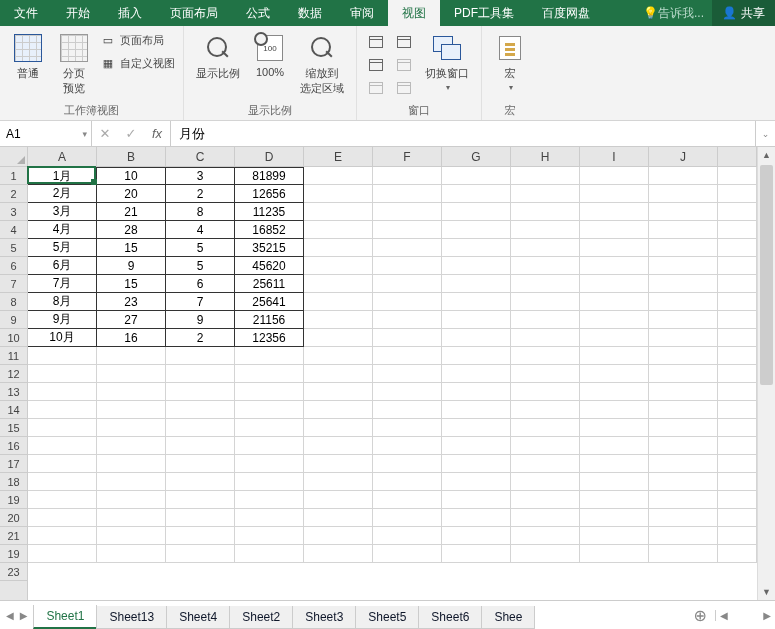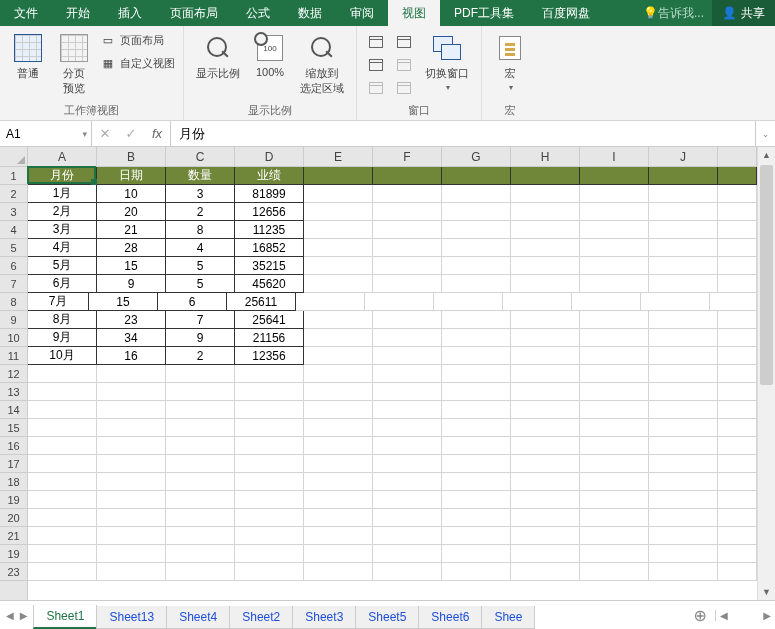--- a/index.html
+++ b/index.html
@@ -75,21 +75,21 @@
 
 
 .selection { position: absolute; border: 2px solid #217346; pointer-events: none; }
 .selection::after { content: ""; position: absolute; right: -3px; bottom: -3px; width: 6px; height: 6px; background: #217346; }
 
 
 .sheet-bar { height: 29px; background: #fff; border-top: 1px solid #ccc; display: flex; align-items: center; }
 .sheet-nav { display: flex; padding: 0 6px; gap: 6px; color: #888; }
 .sheet-nav span { cursor: pointer; font-size: 10px; }
 .sheet-tabs { display: flex; align-items: flex-end; height: 100%; overflow: hidden; flex: 1; }
-.sheet-tab { padding: 4px 12px; border: 1px solid #ccc; border-top: none; background: #f0f0f0; font-size: 12px; color: #1d4ed8; cursor: pointer; margin-right: -1px; white-space: nowrap; }
+.sheet-tab { padding: 4px 12px; border: 1px solid #ccc; border-top: none; background: #f0f0f0; font-size: 12px; color: #0f172a; cursor: pointer; margin-right: -1px; white-space: nowrap; }
 .sheet-tab.active { background: #fff; border-bottom: 2px solid #217346; color: #217346; }
 .sheet-add { padding: 0 8px; color: #888; font-size: 16px; cursor: pointer; }
 .hscroll-mini { width: 60px; display: flex; justify-content: space-between; padding: 0 4px; color: #888; font-size: 10px; border-left: 1px solid #ccc; }
 </style>
 </head>
 <body>
 
 <div class="menubar">
   <div id="menu-tabs" style="display: contents;"><div class="tab">文件</div><div class="tab">开始</div><div class="tab">插入</div><div class="tab">页面布局</div><div class="tab">公式</div><div class="tab">数据</div><div class="tab">审阅</div><div class="tab active">视图</div><div class="tab">PDF工具集</div><div class="tab">百度网盘</div></div>
   <div class="spacer"></div>
@@ -263,33 +263,20 @@
       <div class="row-h">16</div>
       <div class="row-h">17</div>
       <div class="row-h">18</div>
       <div class="row-h">19</div>
       <div class="row-h">20</div>
       <div class="row-h">21</div>
       <div class="row-h">19</div>
       <div class="row-h">23</div>
     </div>
   <div class="cells" id="cells">
-      <div class="row header-row">
-        <div class="cell" style="width: 69px;">月份</div>
-        <div class="cell" style="width: 69px;">日期</div>
-        <div class="cell" style="width: 69px;">数量</div>
-        <div class="cell" style="width: 69px;">业绩</div>
-        <div class="cell" style="width: 69px;"></div>
-        <div class="cell" style="width: 69px;"></div>
-        <div class="cell" style="width: 69px;"></div>
-        <div class="cell" style="width: 69px;"></div>
-        <div class="cell" style="width: 69px;"></div>
-        <div class="cell" style="width: 69px;"></div>
-        <div class="cell" style="width: 40px; flex: 1 1 0%;"></div>
-      </div>
       <div class="row data-row">
         <div class="cell in-table" style="width: 69px;">1月</div>
         <div class="cell in-table" style="width: 69px;">10</div>
         <div class="cell in-table" style="width: 69px;">3</div>
         <div class="cell in-table" style="width: 69px;">81899</div>
         <div class="cell" style="width: 69px;"></div>
         <div class="cell" style="width: 69px;"></div>
         <div class="cell" style="width: 69px;"></div>
         <div class="cell" style="width: 69px;"></div>
         <div class="cell" style="width: 69px;"></div>
@@ -355,21 +342,21 @@
         <div class="cell in-table" style="width: 69px;">45620</div>
         <div class="cell" style="width: 69px;"></div>
         <div class="cell" style="width: 69px;"></div>
         <div class="cell" style="width: 69px;"></div>
         <div class="cell" style="width: 69px;"></div>
         <div class="cell" style="width: 69px;"></div>
         <div class="cell" style="width: 69px;"></div>
         <div class="cell" style="width: 40px; flex: 1 1 0%;"></div>
       </div>
       <div class="row data-row">
-        <div class="cell in-table" style="width: 61px;">7月</div>
+        <div class="cell in-table" style="width: 69px;">7月</div>
         <div class="cell in-table" style="width: 69px;">15</div>
         <div class="cell in-table" style="width: 69px;">6</div>
         <div class="cell in-table" style="width: 69px;">25611</div>
         <div class="cell" style="width: 69px;"></div>
         <div class="cell" style="width: 69px;"></div>
         <div class="cell" style="width: 69px;"></div>
         <div class="cell" style="width: 69px;"></div>
         <div class="cell" style="width: 69px;"></div>
         <div class="cell" style="width: 69px;"></div>
         <div class="cell" style="width: 40px; flex: 1 1 0%;"></div>
@@ -382,21 +369,21 @@
         <div class="cell" style="width: 69px;"></div>
         <div class="cell" style="width: 69px;"></div>
         <div class="cell" style="width: 69px;"></div>
         <div class="cell" style="width: 69px;"></div>
         <div class="cell" style="width: 69px;"></div>
         <div class="cell" style="width: 69px;"></div>
         <div class="cell" style="width: 40px; flex: 1 1 0%;"></div>
       </div>
       <div class="row data-row">
         <div class="cell in-table" style="width: 69px;">9月</div>
-        <div class="cell in-table" style="width: 69px;">34</div>
+        <div class="cell in-table" style="width: 69px;">27</div>
         <div class="cell in-table" style="width: 69px;">9</div>
         <div class="cell in-table" style="width: 69px;">21156</div>
         <div class="cell" style="width: 69px;"></div>
         <div class="cell" style="width: 69px;"></div>
         <div class="cell" style="width: 69px;"></div>
         <div class="cell" style="width: 69px;"></div>
         <div class="cell" style="width: 69px;"></div>
         <div class="cell" style="width: 69px;"></div>
         <div class="cell" style="width: 40px; flex: 1 1 0%;"></div>
       </div>

